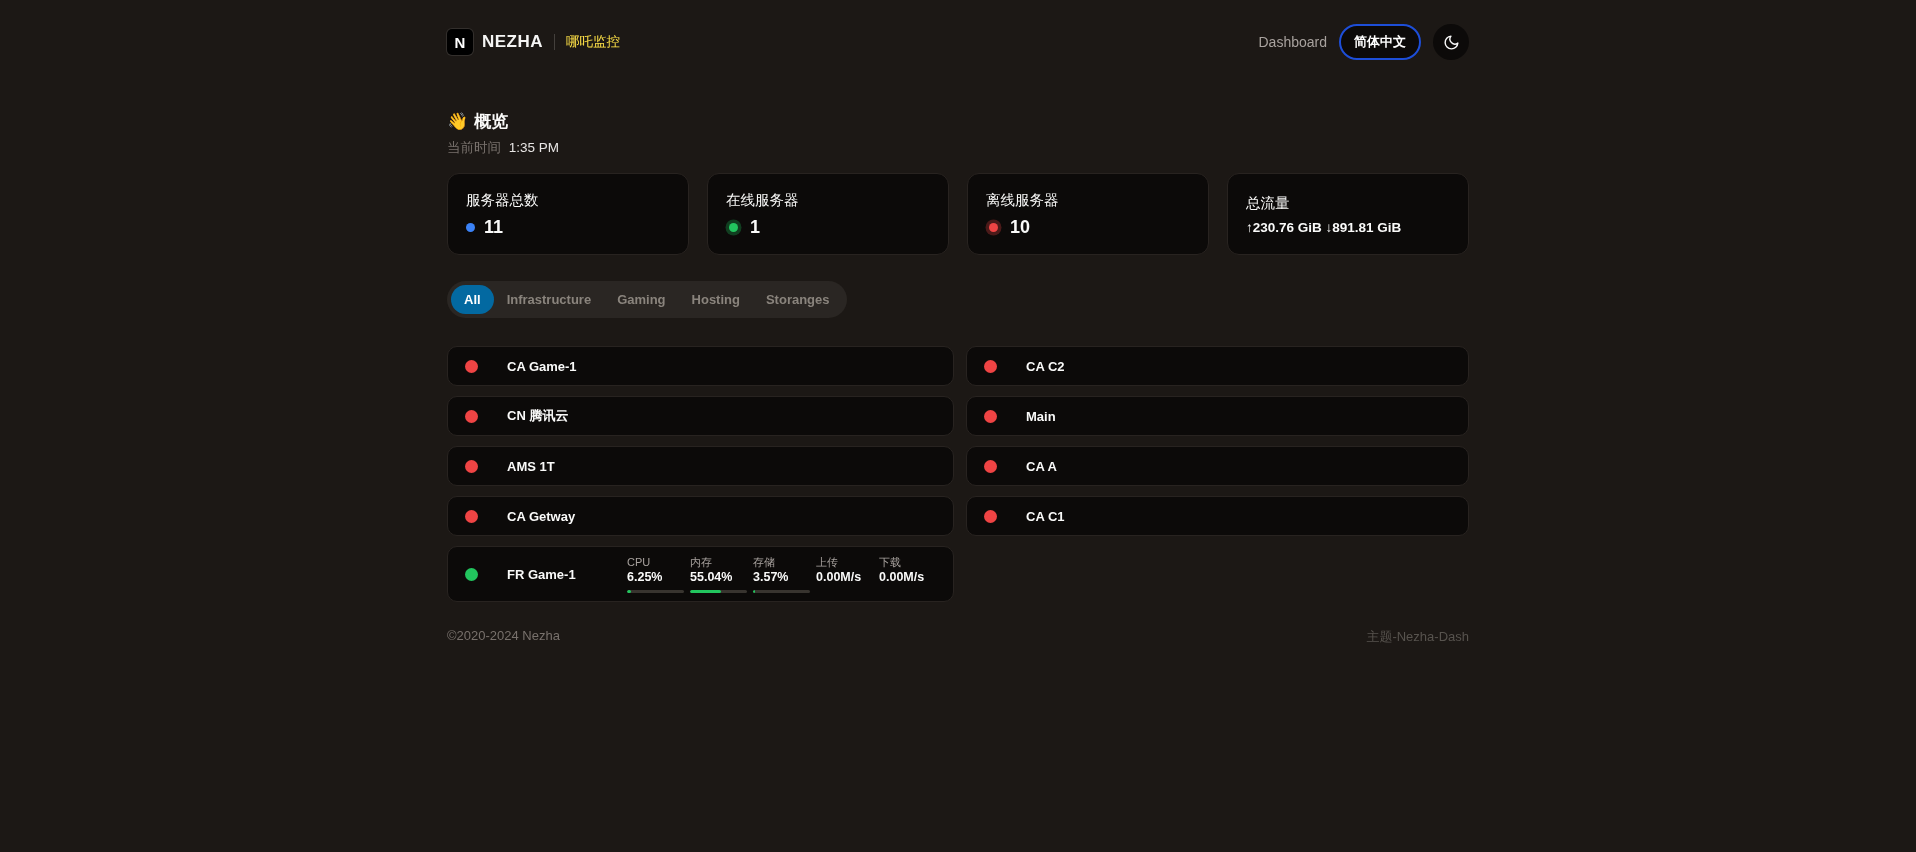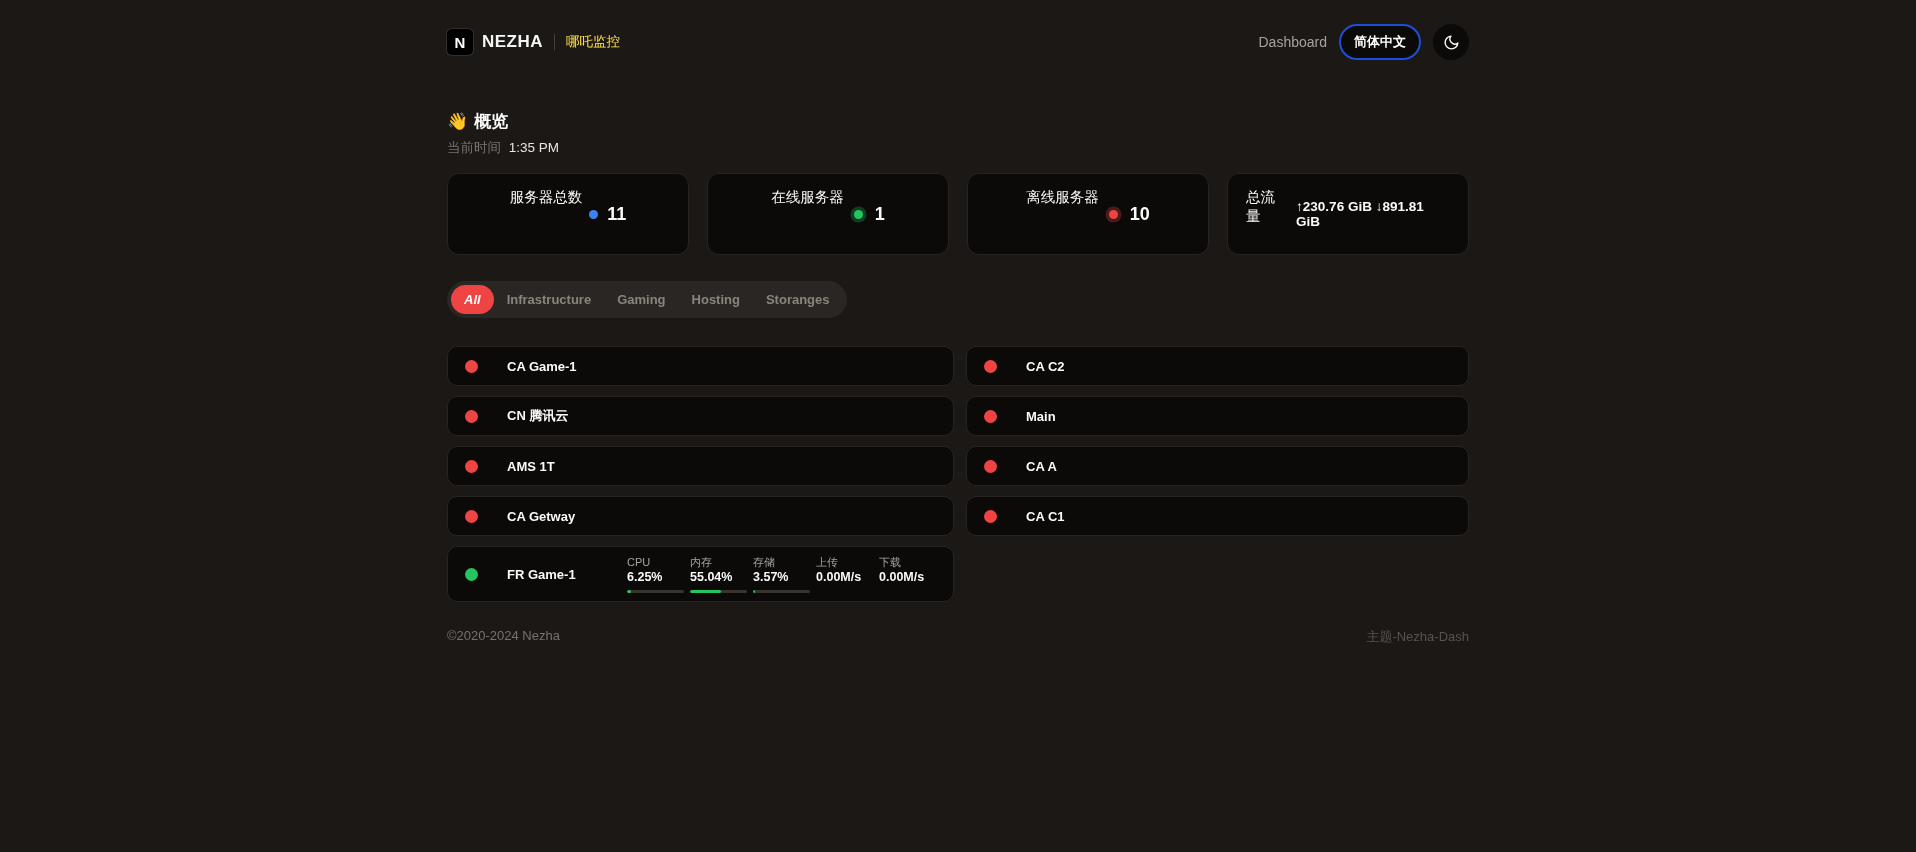--- a/index.html
+++ b/index.html
@@ -40,40 +40,40 @@
   .overview-title { font-size:17px; font-weight:700; display:flex; align-items:center; gap:6px; }
   .overview-time { margin-top:6px; font-size:13.5px; }
   .overview-time .time-label { color:#78716c; margin-right:4px; }
   .overview-time .time-value { color:#e7e5e4; font-weight:500; }
 
   
   .stat-cards { margin-top:16px; display:grid; grid-template-columns:repeat(4,1fr); gap:18px; }
   .stat-card {
     background:#0c0a09; border:1px solid #282320; border-radius:12px;
     padding:14px 18px; height:82px; cursor:pointer;
-    display:flex; flex-direction:row; justify-content:center; gap:7px;
+    display:flex; flex-direction:column; justify-content:center; gap:7px;
   }
   .stat-label { font-size:14.5px; font-weight:500; color:#fafaf9; }
   .stat-value { display:flex; align-items:center; gap:9px; font-size:18px; font-weight:700; }
   .stat-value.traffic { font-size:13.5px; gap:0; }
   .dot { display:inline-block; border-radius:50%; flex:none; }
   .dot.blue { width:9px; height:9px; background:#3b82f6; }
   .dot.green-ring { width:9px; height:9px; background:#22c55e; box-shadow:0 0 0 3.5px rgba(34,197,94,.28); margin:3px; }
   .dot.red-ring { width:9px; height:9px; background:#ef4444; box-shadow:0 0 0 3.5px rgba(239,68,68,.28); margin:3px; }
 
   
   .tabs {
     margin-top:26px; display:inline-flex; align-items:center;
     background:#2a2623; border-radius:999px; padding:4px;
   }
   .tab {
     font-size:13px; font-weight:700; color:#8a847d; padding:7px 13px;
     border-radius:999px; cursor:pointer; white-space:nowrap;
   }
-  .tab.active { background:#ef4444; color:#fff;font-style:italic; }
+  .tab.active { background:#0369a1; color:#fff; }
 
   
   .server-grid { margin-top:28px; display:grid; grid-template-columns:1fr 1fr; column-gap:12px; row-gap:10px; align-items:start; }
   .server-row {
     background:#0c0a09; border:1px solid #282320; border-radius:10px;
     display:flex; align-items:center; padding:0 17px; height:40px; cursor:pointer;
   }
   .server-row.with-metrics { height:56px; }
   .server-dot { width:13px; height:13px; border-radius:50%; flex:none; }
   .server-dot.offline { background:#ef4444; }

